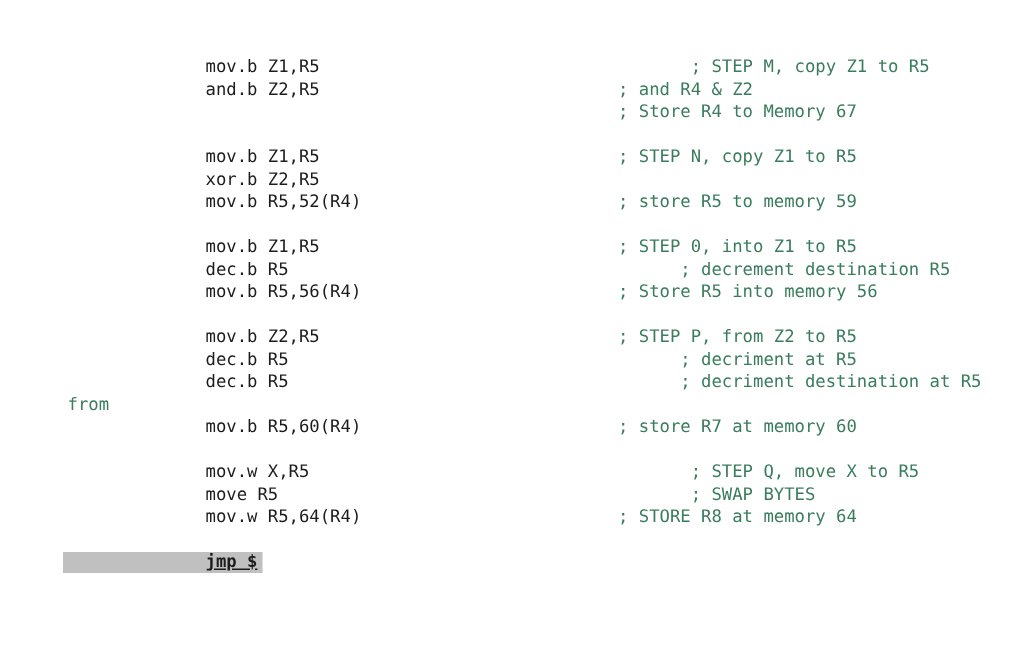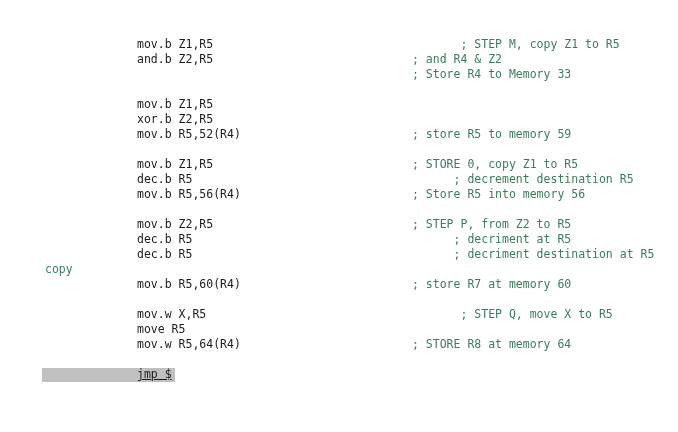--- a/index.html
+++ b/index.html
@@ -55,45 +55,46 @@
     position: absolute;
     left: 42px;
     top: 1px;
     width: 133px;
     height: 14px;
     background: #c0c0c0;
   }
   .code-col.underline {
     text-decoration: underline;
     text-underline-offset: 1px;
+    font-weight: bold;
   }
   .blank-line {
     height: 15px;
   }
 </style>
 </head>
 <body>
 
 <div id="editor">
     <div class="code-line"><span class="code-col">mov.b Z1,R5</span><span class="comment-col">       ; STEP M, copy Z1 to R5</span></div>
     <div class="code-line"><span class="code-col">and.b Z2,R5</span><span class="comment-col">; and R4 &amp; Z2</span></div>
-    <div class="code-line"><span class="comment-col">; Store R4 to Memory 33</span></div>
+    <div class="code-line"><span class="comment-col">; Store R4 to Memory 67</span></div>
     <div class="code-line blank-line"></div>
-    <div class="code-line"><span class="code-col">mov.b Z1,R5</span></div>
+    <div class="code-line"><span class="code-col">mov.b Z1,R5</span><span class="comment-col">; STEP N, copy Z1 to R5</span></div>
     <div class="code-line"><span class="code-col">xor.b Z2,R5</span></div>
     <div class="code-line"><span class="code-col">mov.b R5,52(R4)</span><span class="comment-col">; store R5 to memory 59</span></div>
     <div class="code-line blank-line"></div>
-    <div class="code-line"><span class="code-col">mov.b Z1,R5</span><span class="comment-col">; STORE 0, copy Z1 to R5</span></div>
+    <div class="code-line"><span class="code-col">mov.b Z1,R5</span><span class="comment-col">; STEP 0, into Z1 to R5</span></div>
     <div class="code-line"><span class="code-col">dec.b R5</span><span class="comment-col">      ; decrement destination R5</span></div>
     <div class="code-line"><span class="code-col">mov.b R5,56(R4)</span><span class="comment-col">; Store R5 into memory 56</span></div>
     <div class="code-line blank-line"></div>
     <div class="code-line"><span class="code-col">mov.b Z2,R5</span><span class="comment-col">; STEP P, from Z2 to R5</span></div>
     <div class="code-line"><span class="code-col">dec.b R5</span><span class="comment-col">      ; decriment at R5</span></div>
     <div class="code-line"><span class="code-col">dec.b R5</span><span class="comment-col">      ; decriment destination at R5</span></div>
-    <div class="code-line"><span class="label-col">copy</span></div>
+    <div class="code-line"><span class="label-col">from</span></div>
     <div class="code-line"><span class="code-col">mov.b R5,60(R4)</span><span class="comment-col">; store R7 at memory 60</span></div>
     <div class="code-line blank-line"></div>
     <div class="code-line"><span class="code-col">mov.w X,R5</span><span class="comment-col">       ; STEP Q, move X to R5</span></div>
-    <div class="code-line"><span class="code-col">move R5</span></div>
+    <div class="code-line"><span class="code-col">move R5</span><span class="comment-col">       ; SWAP BYTES</span></div>
     <div class="code-line"><span class="code-col">mov.w R5,64(R4)</span><span class="comment-col">; STORE R8 at memory 64</span></div>
     <div class="code-line blank-line"></div>
     <div class="code-line"><div class="sel-highlight"></div><span class="code-col underline">jmp $</span></div>
   </div>
 
 </body></html>

